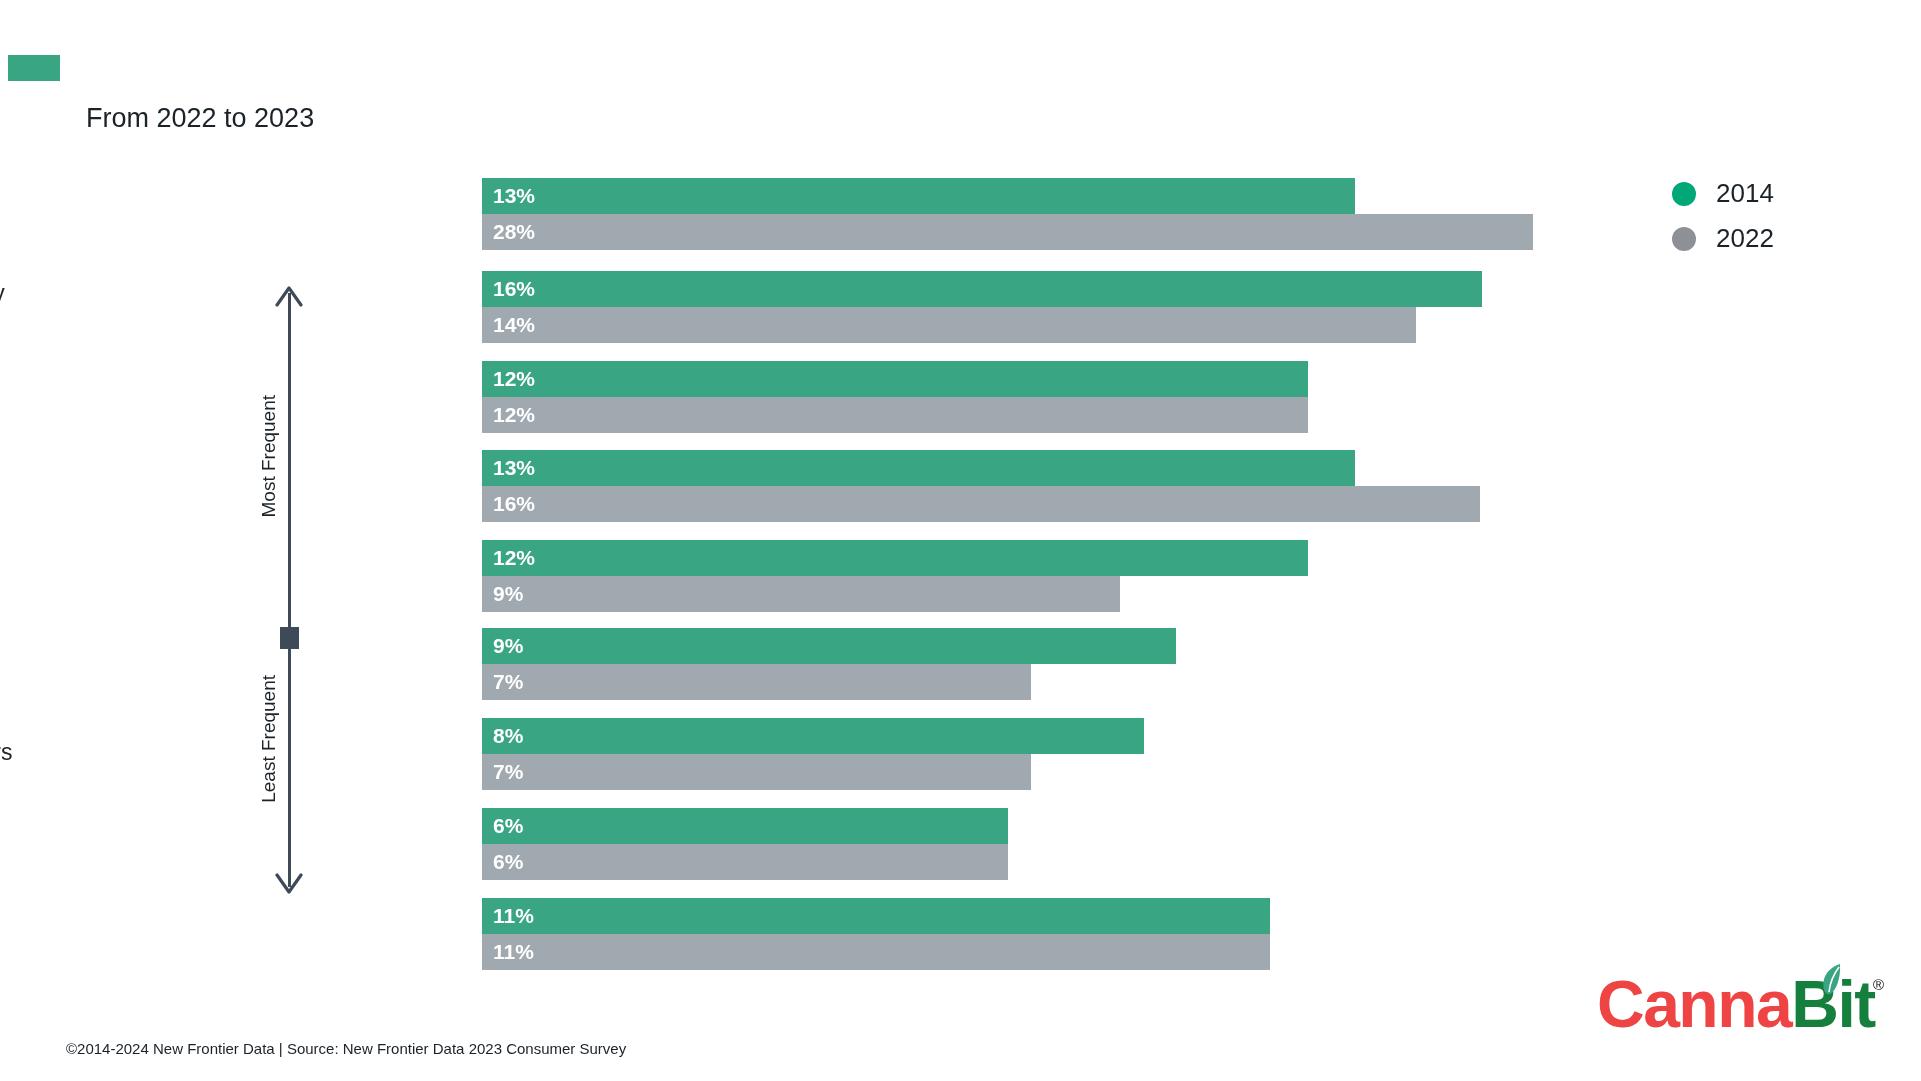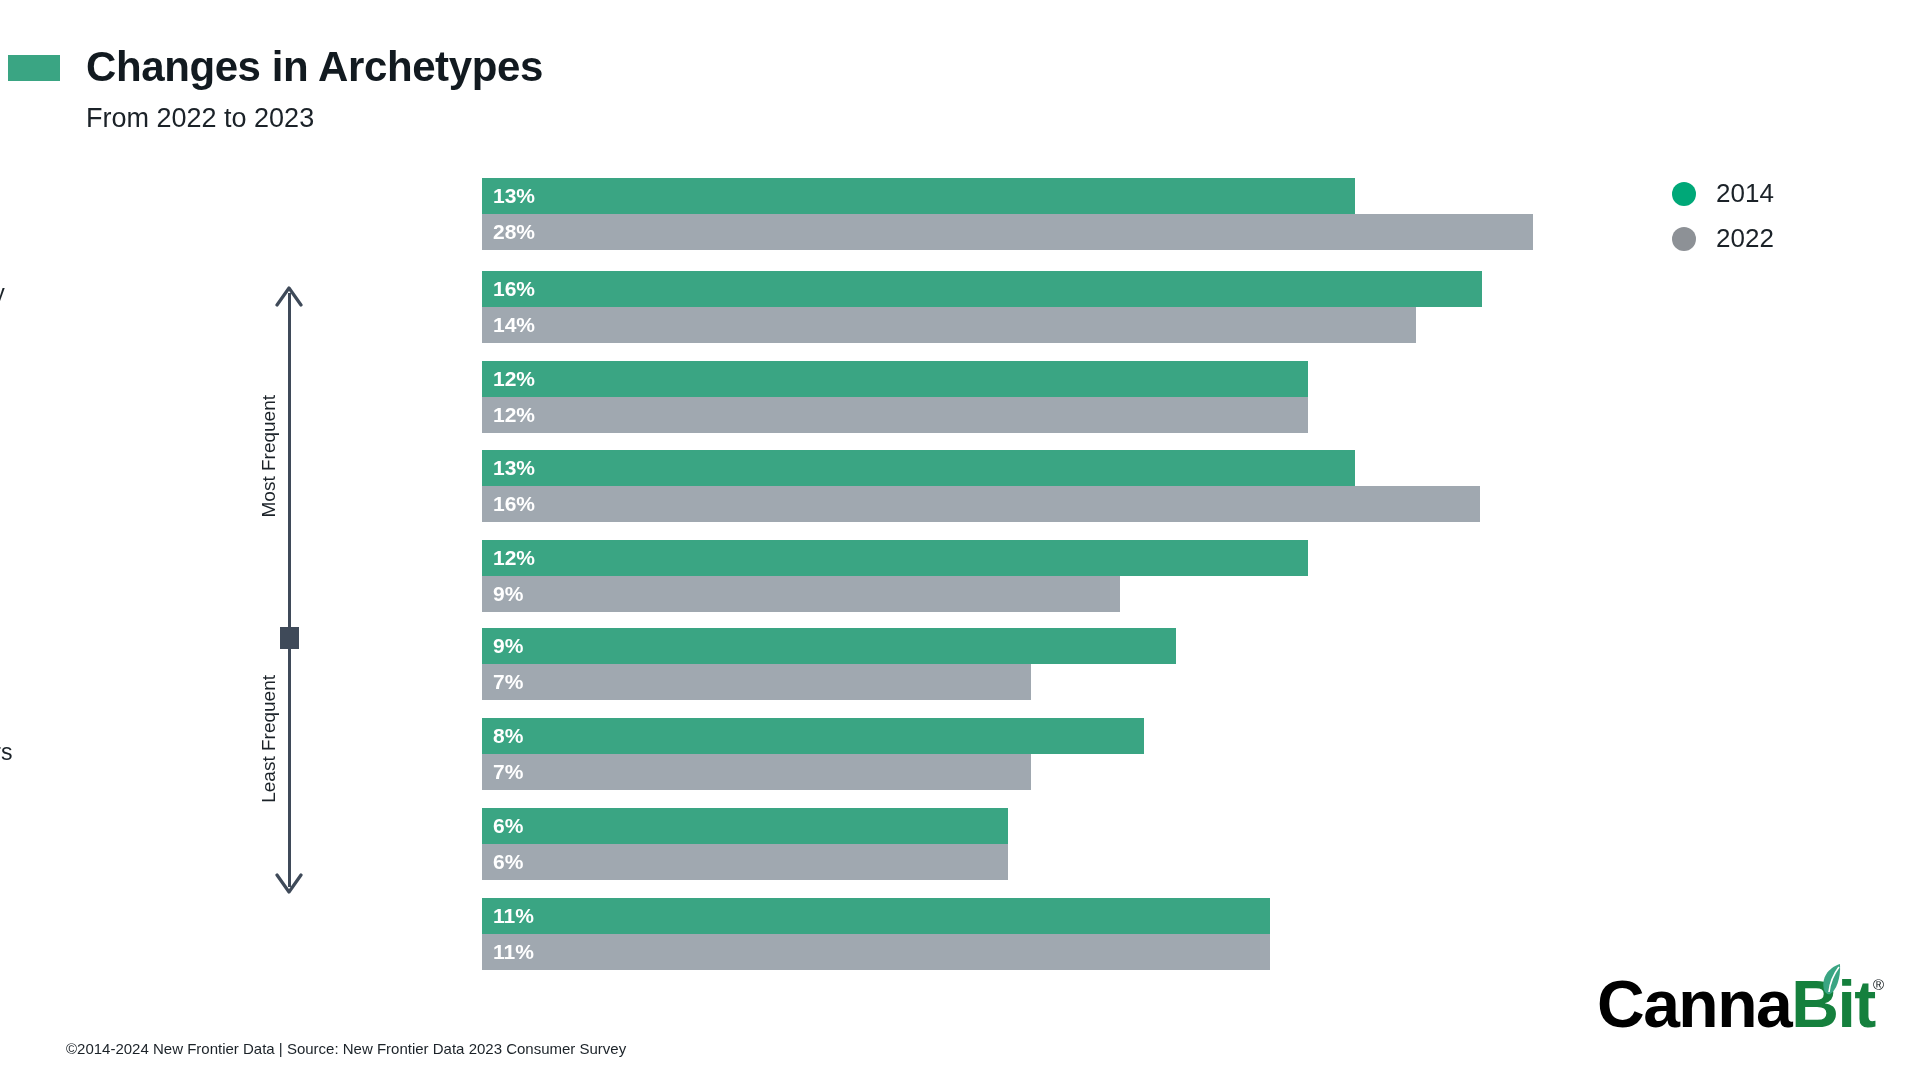--- a/index.html
+++ b/index.html
@@ -162,38 +162,37 @@
     display: flex;
     align-items: flex-end;
   }
   #logo-text {
     font-size: 66px;
     font-weight: 700;
     letter-spacing: -1.5px;
     line-height: 68px;
     white-space: nowrap;
   }
-  .logo-green { color: #000000; }
+  .logo-green { color: #ef4444; }
   .logo-dark { color: #15803d; }
   #logo-leaf { position: absolute; left: 219px; top: -6px; }
   #logo-reg {
     position: absolute;
     left: 276px;
     top: 8px;
     font-size: 15px;
     color: #0d1418;
   }
 </style>
 </head>
 <body>
 
 <div id="page">
 
   <div id="header-accent"></div>
-  <div id="title">Changes in Archetypes</div>
   <div id="subtitle">From 2022 to 2023</div>
 
   <div id="legend">
       <div class="legend-row">
         <span class="legend-dot" style="background: rgb(0, 168, 120);"></span>
         <span class="legend-label">2014</span>
       </div>
       <div class="legend-row">
         <span class="legend-dot" style="background: rgb(141, 145, 150);"></span>
         <span class="legend-label">2022</span>

